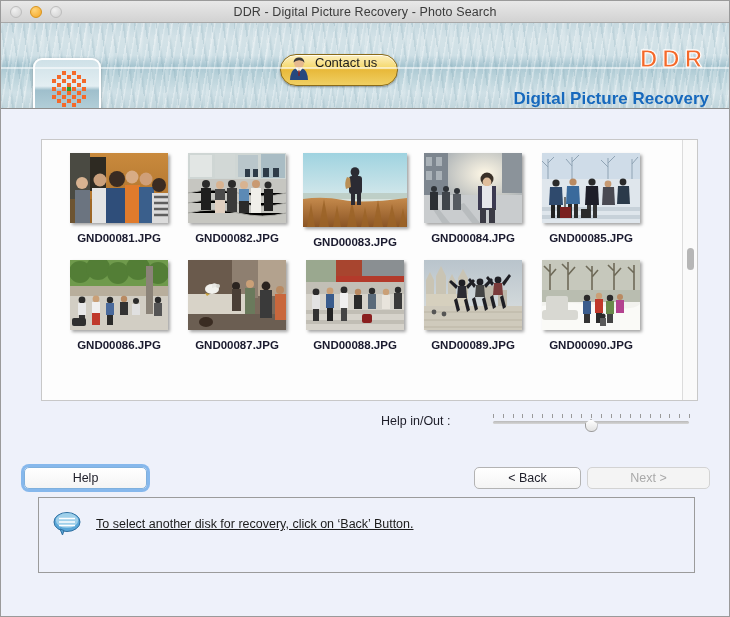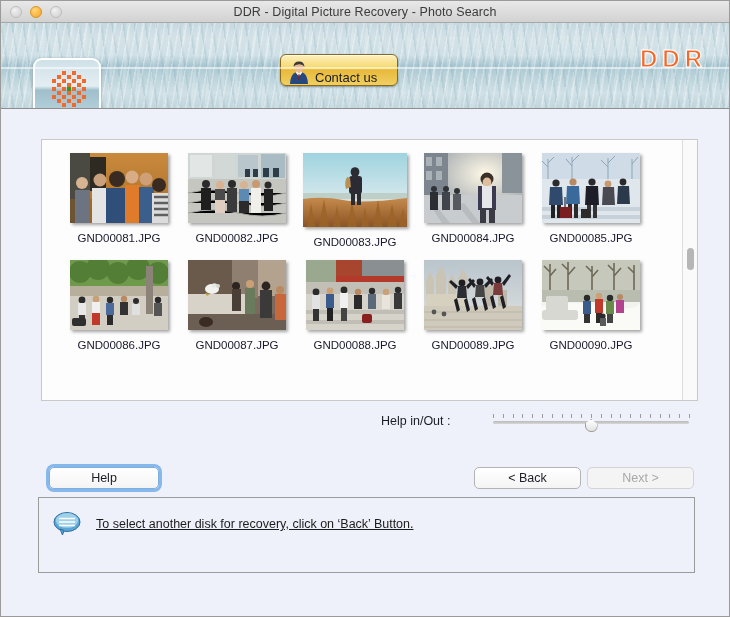--- a/index.html
+++ b/index.html
@@ -75,24 +75,24 @@
   .pixel-flower i {
     position: absolute; width: 4px; height: 4px; background: #f4692a; display: block;
   }
   .pixel-flower i.green { background: #2a9b2a; }
 
   
   .contact-btn {
     position: absolute; left: 279px; top: 31px;
     width: 118px; height: 32px;
     border: 1px solid #8a6a18;
-    border-radius: 6px;
+    border-radius: 16px;
     background: linear-gradient(to bottom, #fdf0c0 0%, #f5d96e 42%, #e8b93a 50%, #f0cf63 100%);
     box-shadow: inset 0 1px 0 rgba(255,255,255,.8), 0 1px 2px rgba(0,0,0,.35);
-    display: flex; align-items: flex-end; cursor: pointer;
+    display: flex; align-items: flex-start; cursor: pointer;
   }
   .contact-av { width: 26px; height: 26px; margin-left: 5px; position: relative; flex: none; }
   .contact-label { font-size: 13px; color: #1b1b1b; margin-left: 3px; }
 
   .ddr-logo {
     position: absolute; right: 22px; top: 22px;
     font-size: 24px; font-weight: bold; letter-spacing: 5px;
     color: #f4692a;
     -webkit-text-stroke: 1px #ffffff;
     text-shadow: 0 0 2px rgba(255,255,255,.9);
@@ -119,21 +119,21 @@
     display: flex; flex-direction: column; align-items: center;
   }
   .thumb-img {
     width: 98px; height: 70px;
     box-shadow: 2px 2px 3px rgba(0,0,0,.35);
     background: #ccc;
     position: relative; overflow: hidden;
   }
   .thumb-cell.sel .thumb-img { width: 104px; height: 74px; }
   .thumb-name {
-    font-size: 11.5px; color: #1a1a2e; margin-top: 9px; white-space: nowrap;
+    font-size: 11.5px; color: #1a1a2e; margin-top: 9px; white-space: nowrap; font-weight: bold;
   }
   .vscroll {
     position: absolute; right: 0; top: 0; bottom: 0; width: 15px;
     background: #fafafa; border-left: 1px solid #dcdcdc;
   }
   .vscroll .thumbbar {
     position: absolute; left: 4px; width: 7px; top: 108px; height: 22px;
     background: #b6b6b6; border-radius: 4px;
   }
 
@@ -186,24 +186,24 @@
     height: 22px; border-radius: 5px;
     border: 1px solid #b3b3b3;
     background: linear-gradient(to bottom, #ffffff 0%, #f4f4f4 100%);
     font-size: 12.5px; color: #1d1d28;
     display: flex; align-items: center; justify-content: center;
     cursor: pointer;
   }
   .btn.disabled { color: #a9a9a9; background: #f4f4f4; border-color: #d3d3d3; cursor: default; }
   .btn.focused { box-shadow: 0 0 0 3px rgba(90,160,230,.70); border-color: #7fb0dd; }
 
-  #help-btn { position: absolute; left: 48px; top: 358px; width: 110px; }
+  #help-btn { position: absolute; left: 23px; top: 358px; width: 123px; }
   #exit-btn { position: absolute; left: 150px; top: 358px; width: 107px; }
   #back-btn { position: absolute; left: 473px; top: 358px; width: 107px; }
-  #next-btn { position: absolute; left: 586px; top: 358px; width: 107px; }
+  #next-btn { position: absolute; left: 586px; top: 358px; width: 123px; }
 
   
   .status-box {
     position: absolute; left: 37px; top: 388px;
     width: 657px; height: 76px;
     background: #eef1fa;
     border: 1px solid #9b9b9b;
   }
   .status-inner { display: flex; align-items: center; padding: 13px 0 0 14px; }
   .bubble { width: 30px; height: 26px; position: relative; flex: none; }
@@ -266,20 +266,21 @@
           <path d="M7.5 7.5 Q8 2.5 13 2.5 Q18 2.5 18.5 7.8 Q17 5 13 5.2 Q9.5 5.4 7.5 7.5Z" fill="#3a3a3a"></path>
           <path d="M4 25 Q4.5 15 9.6 13.2 L13 17.5 L16.4 13.2 Q21.5 15 22 25 Z" fill="#27487e"></path>
           <path d="M9.6 13.2 L13 17.5 L16.4 13.2 L15 12.4 L13 14.6 L11 12.4 Z" fill="#f2f2f2"></path>
           <path d="M12.2 15.6 L13.8 15.6 L13.6 21 L12.4 21 Z" fill="#8b1b1b"></path>
         </svg>
       </span>
       <span class="contact-label">Contact us</span>
     </div>
 
     <div class="ddr-logo">DDR</div>
+    <div class="ddr-sub">Digital Picture Recovery</div>
   </div>
 
   <div class="body">
 
     <div class="thumb-panel">
       <div class="thumb-scroll" id="thumb-area">
           <div class="thumb-row" style="margin-top: 13px;">
             <div class="thumb-cell">
               <div class="thumb-img"><svg width="98" height="70" viewBox="0 0 98 70">
                   <defs>

